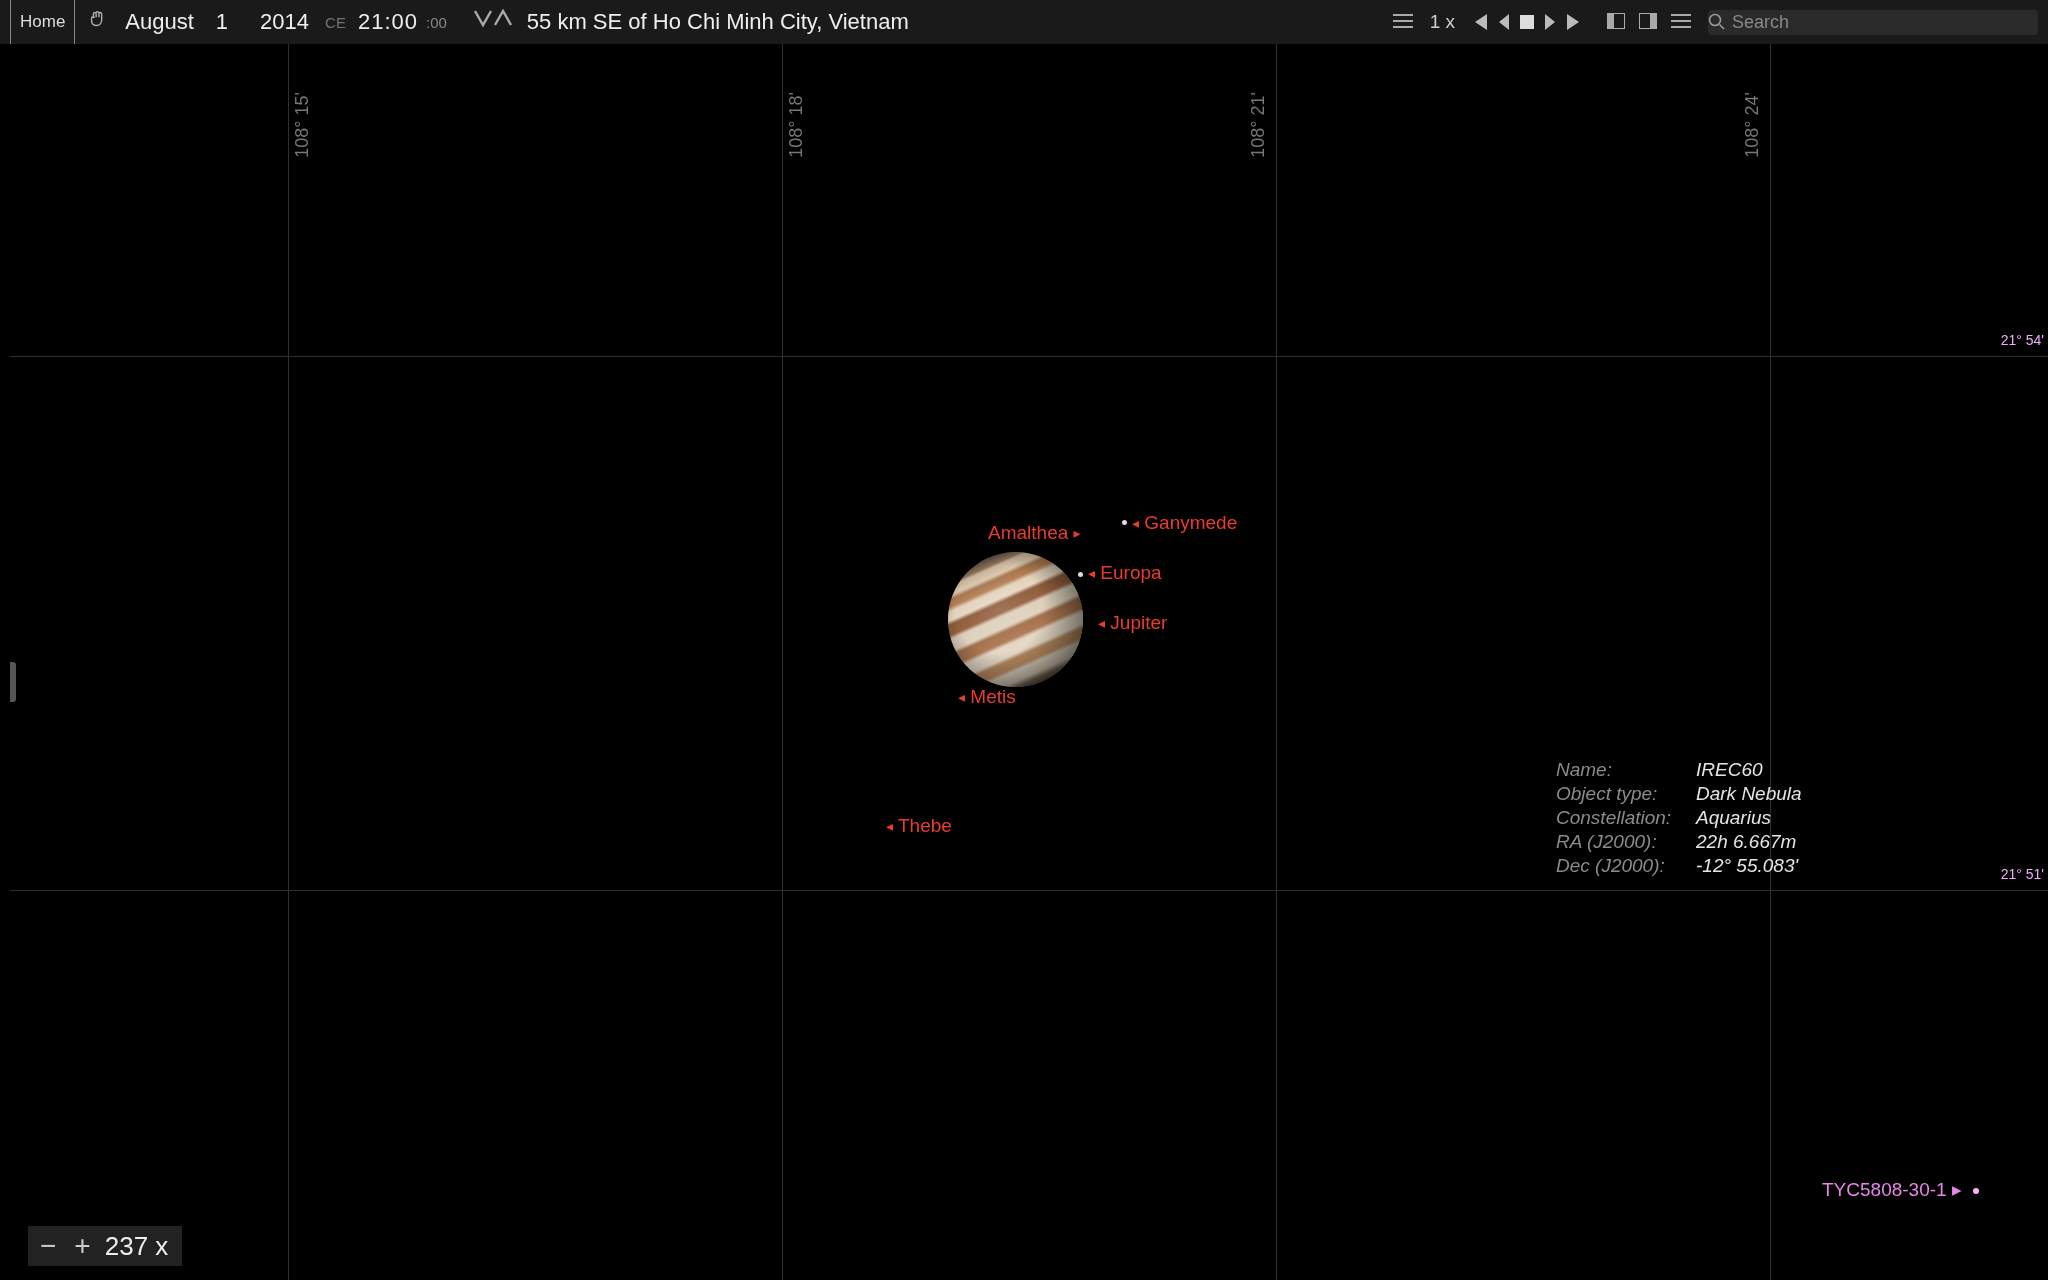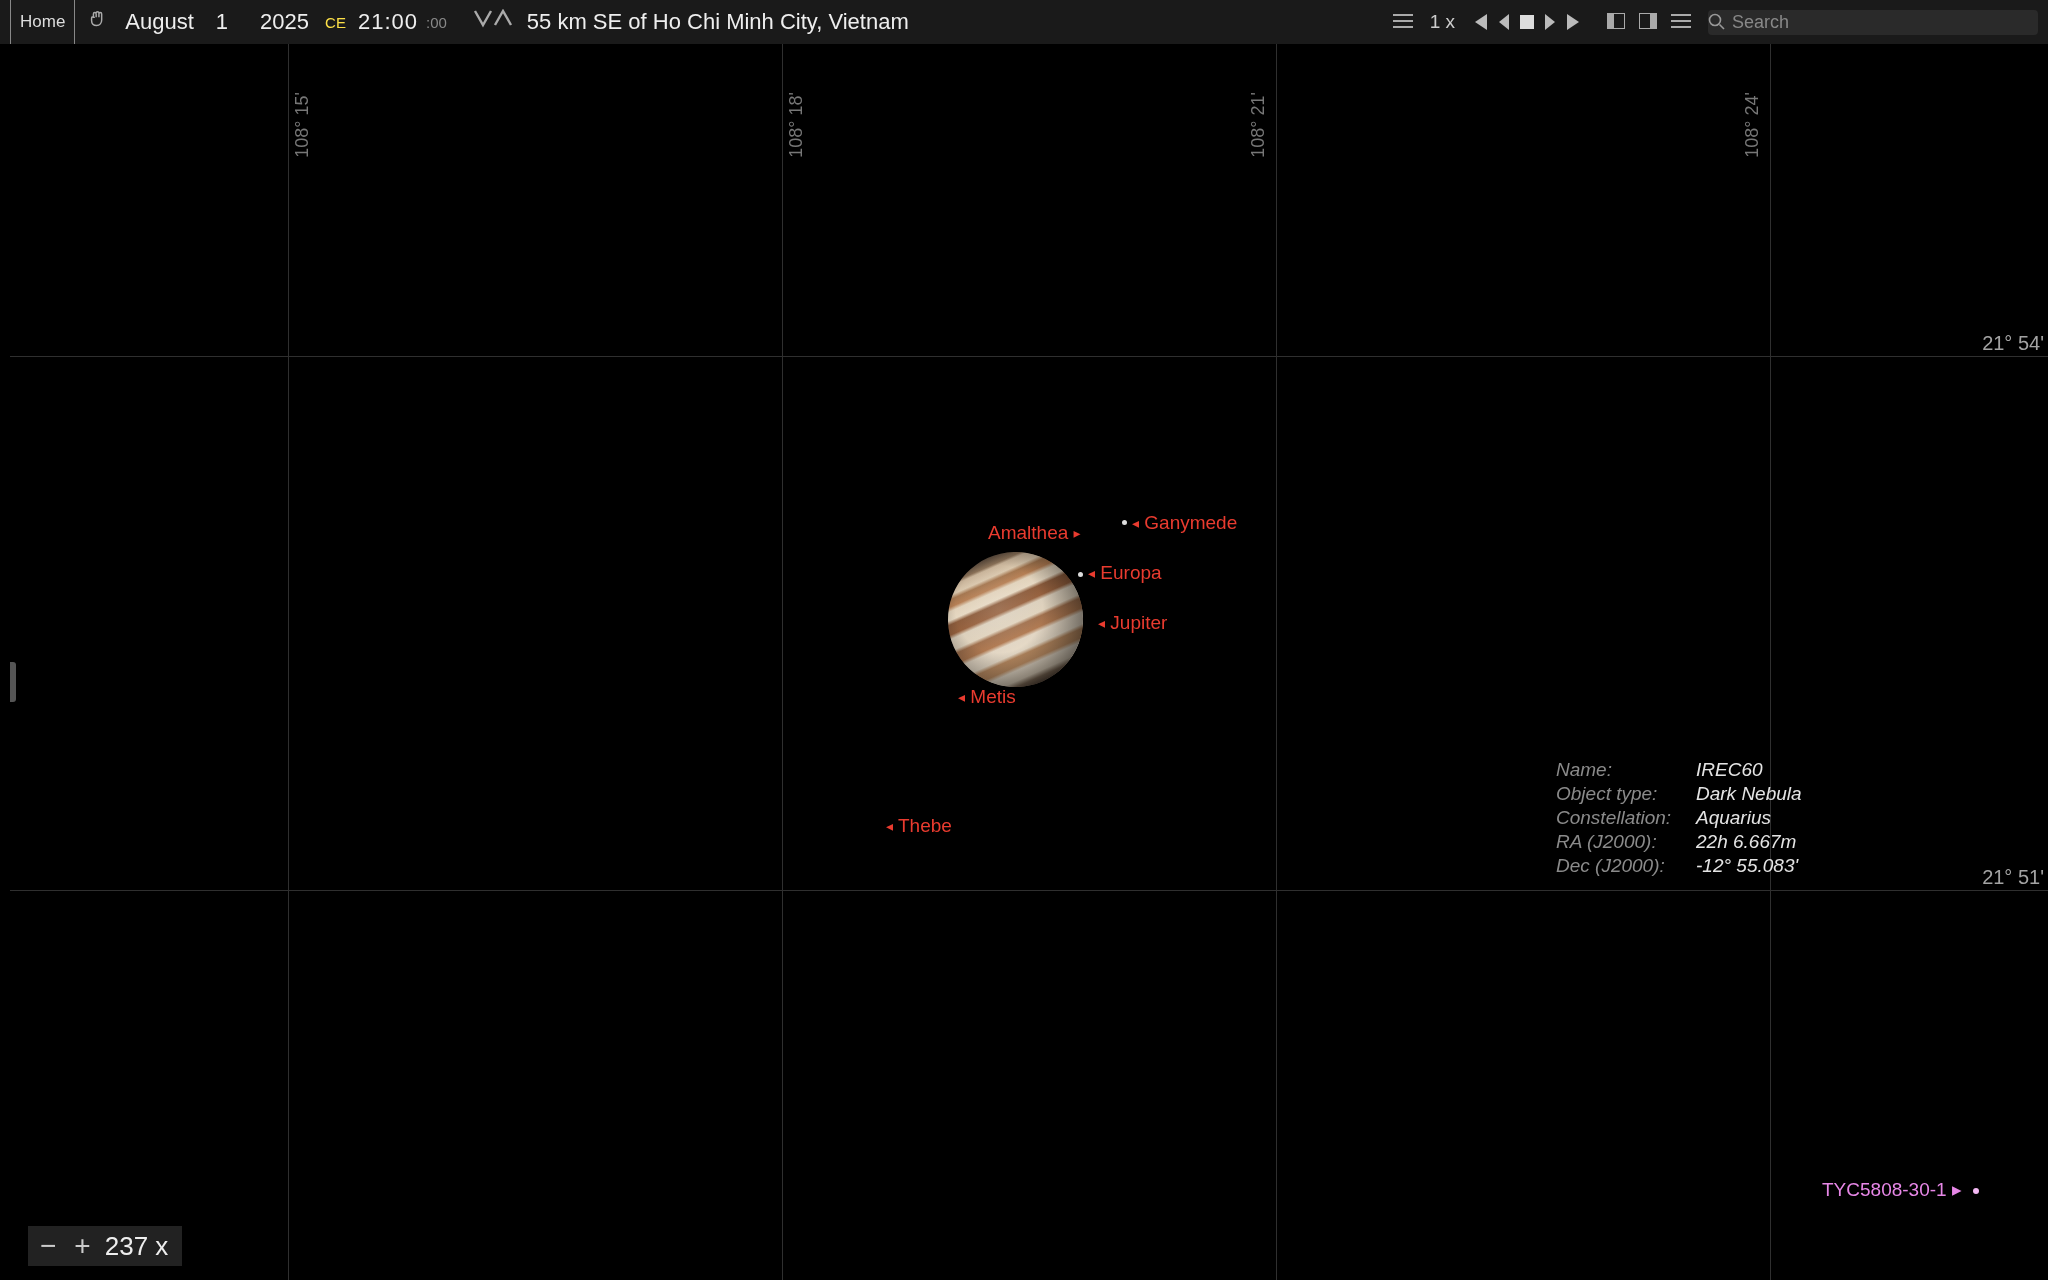--- a/index.html
+++ b/index.html
@@ -25,21 +25,21 @@
   gap: 8px;
 }
 .home-btn {
   border: 1px solid #888; border-radius: 3px;
   padding: 18px 9px; font-size: 17px; color: #ddd;
   background: transparent; cursor: pointer;
 }
 .hand-icon { font-size: 22px; color: #aaa; margin: 0 4px; cursor: pointer; }
 .date-part { color: #eee; margin: 0 4px; }
 .date-day  { margin-left: 10px; }
-.ce-part   { color: #fde047; font-size: 15px; margin: 0 4px; }
+.ce-part   { color: #737373; font-size: 15px; margin: 0 4px; }
 .time-main { color: #eee; margin-left: 0; letter-spacing: 1px; }
 .time-sec  { color: #888; font-size: 15px; }
 .chevrons  { margin-left: 18px; color: #999; font-size: 22px; letter-spacing: 0px; cursor: pointer; }
 .location  { margin-left: 6px; color: #eee; font-weight: 400; }
 .spacer    { flex: 1; }
 .tb-icon   { color: #999; font-size: 20px; margin: 0 3px; cursor: pointer; }
 .speed-lbl { color: #ccc; font-size: 19px; margin: 0 6px; }
 .playback svg { display: block; }
 .playback .btn { cursor: pointer; padding: 0 2px; }
 .search-wrap {
@@ -57,21 +57,21 @@
 
 .sky { position: absolute; top: 44px; left: 10px; right: 0; bottom: 0; background: #000; }
 .gridline-v { position: absolute; top: 0; bottom: 0; width: 1px; background: #2f2f2f; }
 .gridline-h { position: absolute; left: 0; right: 0; height: 1px; background: #2f2f2f; }
 .grid-label-v {
   position: absolute; color: #777; font-size: 18px;
   writing-mode: vertical-rl; transform: rotate(180deg);
   top: 48px;
 }
 .grid-label-h {
-  position: absolute; color: #a3a3a3; font-size: 20px;
+  position: absolute; color: #f0abfc; font-size: 14px;
   right: 4px;
 }
 
 .jupiter {
   position: absolute; width: 135px; height: 135px; border-radius: 50%;
   overflow: hidden;
   transform: rotate(-24deg);
   background:
     linear-gradient(
       to bottom,
@@ -122,21 +122,21 @@
 
 <div class="toolbar">
   <button class="home-btn">Home</button>
   <span class="hand-icon">
     <svg width="22" height="22" viewBox="0 0 24 24" fill="none" stroke="#aaa" stroke-width="1.6">
         <path d="M7 11V6.5a1.5 1.5 0 1 1 3 0V10m0-4.5a1.5 1.5 0 1 1 3 0V10m0-3.5a1.5 1.5 0 1 1 3 0V13c0 3-2 6-5.5 6S5 17 5 13.5V11a1.5 1.5 0 1 1 3 0"></path>
       </svg>
   </span>
   <span class="date-part">August</span>
   <span class="date-part date-day">1</span>
-  <span class="date-part" style="margin-left:20px">2025</span>
+  <span class="date-part" style="margin-left:20px">2014</span>
   <span class="ce-part">CE</span>
   <span class="time-main">21:00</span>
     <span class="time-sec">:00</span>
   <span class="chevrons">
     <svg width="40" height="20" viewBox="0 0 40 20">
         <path d="M2 2 L10 16 L18 2" fill="none" stroke="#aaa" stroke-width="2.4"></path>
         <path d="M22 16 L30 2 L38 16" fill="none" stroke="#aaa" stroke-width="2.4"></path>
       </svg>
   </span>
   <span class="location">55 km SE of Ho Chi Minh City, Vietnam</span>

